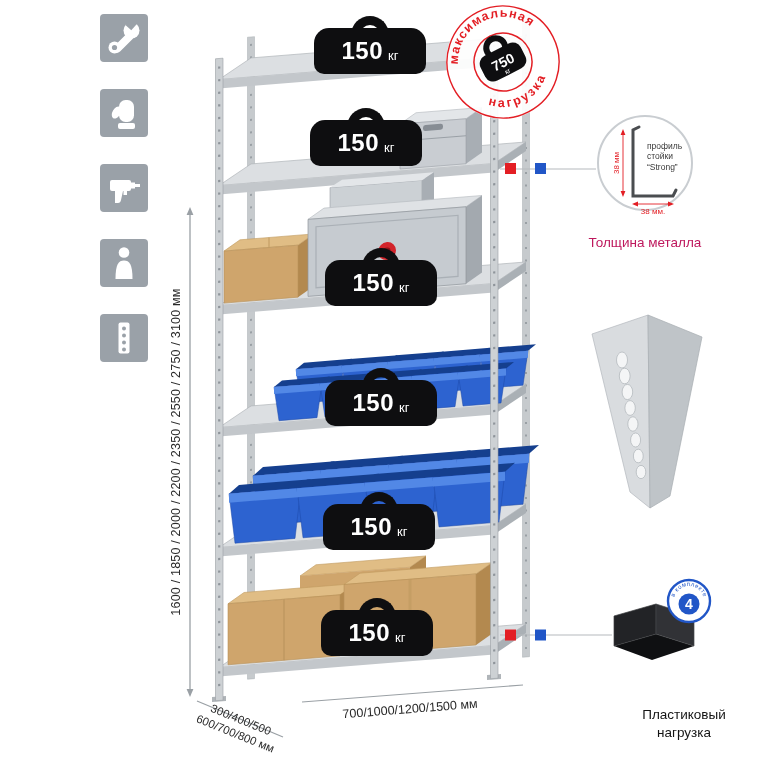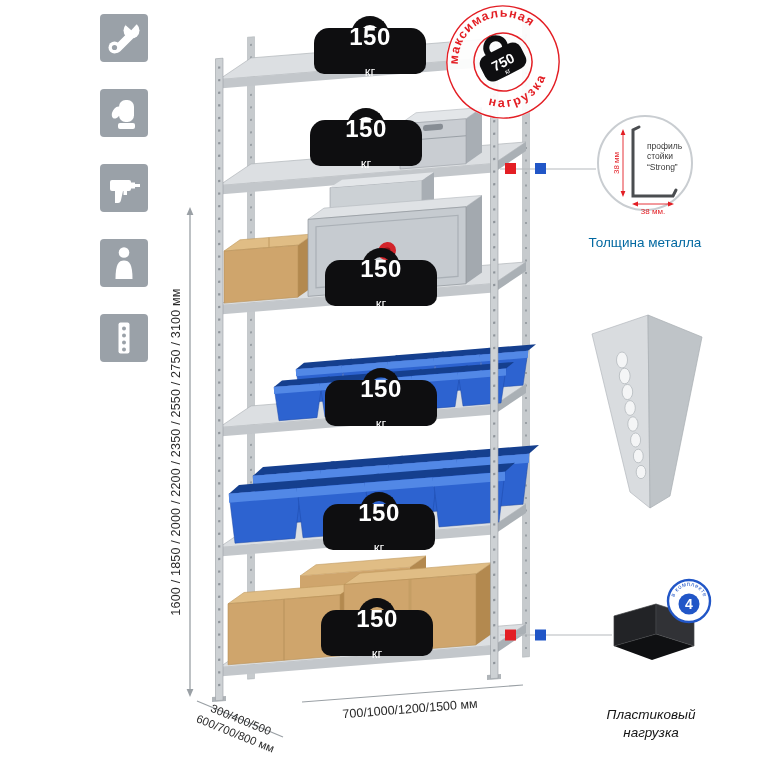--- a/index.html
+++ b/index.html
@@ -9,36 +9,36 @@
 
   
   .icon-tile{position:absolute;left:100px;width:48px;height:48px;background:#9aa1a8;border-radius:4px;z-index:4;}
   .icon-tile svg{display:block;width:48px;height:48px;}
 
   
   .weight{position:absolute;width:112px;z-index:5;}
   .w-handle{width:38px;height:22px;margin:0 auto -10px;border:9px solid #0e0e10;border-bottom:none;
             border-radius:19px 19px 0 0;box-sizing:border-box;}
   .w-body{height:46px;background:#0e0e10;border-radius:15px 15px 10px 10px;display:flex;
-          align-items:center;justify-content:center;gap:5px;color:#fff;flex-direction:column;}
+          align-items:center;justify-content:center;gap:5px;color:#fff;}
   .w-num{font-size:24px;font-weight:bold;letter-spacing:.5px;}
   .w-unit{font-size:13px;margin-top:8px;}
 
   
   .vdim-label{position:absolute;left:176px;top:452px;transform:translate(-50%,-50%) rotate(-90deg);
               white-space:nowrap;font-size:12.5px;color:#2a2a2a;z-index:6;letter-spacing:.2px;}
   .depth-label{position:absolute;left:238px;top:727px;transform:translate(-50%,-50%) rotate(22deg);
                text-align:center;font-size:11.5px;line-height:1.3;color:#2a2a2a;z-index:6;white-space:nowrap;}
   .width-label{position:absolute;left:410px;top:709px;transform:translate(-50%,-50%) rotate(-4.5deg);
                font-size:12.5px;color:#2a2a2a;z-index:6;white-space:nowrap;}
 
   .profile-caption{position:absolute;left:645px;top:234px;transform:translateX(-50%);width:170px;
-                   text-align:center;font-size:13.5px;line-height:1.35;color:#0369a1;z-index:6;}
-  .foot-caption{position:absolute;left:651px;top:706px;transform:translateX(-50%);width:160px;
-                text-align:center;font-size:13.5px;line-height:1.35;color:#141414;z-index:6;font-style:italic;}
+                   text-align:center;font-size:13.5px;line-height:1.35;color:#be185d;z-index:6;}
+  .foot-caption{position:absolute;left:684px;top:706px;transform:translateX(-50%);width:160px;
+                text-align:center;font-size:13.5px;line-height:1.35;color:#141414;z-index:6;}
 
   
   .stamp-arc{font-weight:bold;font-size:12.5px;fill:#e31e24;letter-spacing:1.1px;}
   .stamp-arc2{font-weight:bold;font-size:12.5px;fill:#e31e24;letter-spacing:2.4px;}
   .stamp-num{font-weight:bold;font-size:14px;fill:#fff;text-anchor:middle;}
   .stamp-unit{font-size:7px;fill:#fff;text-anchor:middle;}
   .prof-label{font-size:8.5px;fill:#3a3a3a;}
   .prof-dim{font-size:8px;fill:#e31e24;text-anchor:middle;}
   .badge-num{font-weight:bold;font-size:14px;fill:#fff;text-anchor:middle;}
   .badge-arc{font-size:6px;fill:#2156c7;letter-spacing:.5px;}

